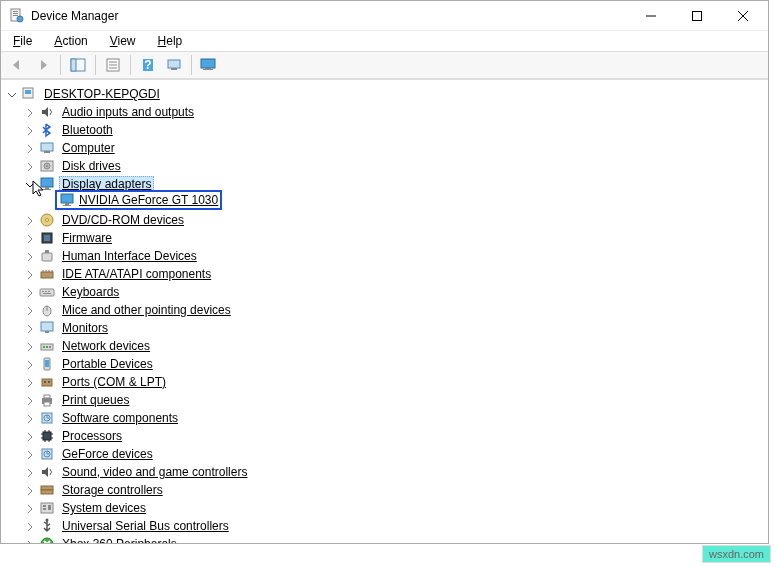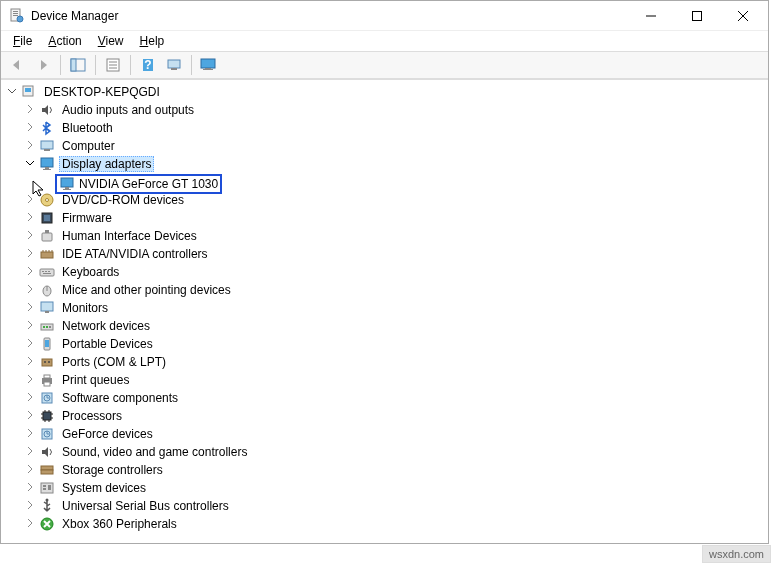--- a/index.html
+++ b/index.html
@@ -4,47 +4,47 @@
 <style>
 * { margin: 0; padding: 0; box-sizing: border-box; font-family: "Segoe UI", Tahoma, sans-serif; font-size: 12px; }
 body { background: #fff; width: 777px; height: 567px; position: relative; overflow: hidden; }
 .window { width: 769px; height: 544px; border: 1px solid #aaa; background: #fff; display: flex; flex-direction: column; }
 
 .titlebar { height: 30px; background: #fff; display: flex; align-items: center; padding: 0 2px 0 8px; border-bottom: 1px solid #eee; }
 .titlebar .icon { width: 16px; height: 16px; margin-right: 6px; }
 .titlebar .title { flex: 1; font-size: 12px; }
 .winbtn { width: 46px; height: 28px; display: flex; align-items: center; justify-content: center; cursor: pointer; }
 
-.menubar { height: 20px; display: flex; align-items: center; padding: 0 6px; gap: 4px; }
+.menubar { height: 20px; display: flex; align-items: center; padding: 0 6px; gap: 10px; }
 .menuitem { padding: 2px 6px; cursor: pointer; }
 .menuitem .ul { text-decoration: underline; }
 
 .toolbar { height: 28px; border-top: 1px solid #ddd; border-bottom: 1px solid #ddd; background: #f7f7f7; display: flex; align-items: center; padding: 0 4px; gap: 2px; }
 .tbtn { width: 24px; height: 24px; display: flex; align-items: center; justify-content: center; cursor: pointer; border: 1px solid transparent; }
 .tsep { width: 1px; height: 20px; background: #ccc; margin: 0 3px; }
 
 .body { flex: 1; display: flex; border-top: 1px solid #ddd; overflow: hidden; position: relative; }
 .tree { flex: 1; overflow-y: scroll; padding: 4px 0; }
 .tree::-webkit-scrollbar { width: 17px; }
 .tree::-webkit-scrollbar-track { background: #f0f0f0; }
 .tree::-webkit-scrollbar-thumb { background: #c2c2c2; }
 .tree::-webkit-scrollbar-button { background: #f0f0f0; height: 17px; }
 
-.node { display: flex; align-items: flex-start; height: 18px; padding-left: var(--pad, 4px); white-space: nowrap; user-select: none; }
+.node { display: flex; align-items: flex-end; height: 18px; padding-left: var(--pad, 4px); white-space: nowrap; user-select: none; text-decoration: underline; }
 .expander { width: 14px; height: 14px; display: flex; align-items: center; justify-content: center; cursor: pointer; color: #888; }
 .expander.empty { visibility: hidden; }
 .devicon { width: 16px; height: 16px; margin: 0 4px 0 2px; flex-shrink: 0; }
 .label { padding: 1px 3px; }
 .label.selected { background: #cce8ff; border: 1px dotted #66aaff; padding: 0 2px; }
 .label.highlighted { border: 2px solid #1d4ed8; padding: 0 2px; display: inline-flex; align-items: center; }
 .label.highlighted .devicon { margin-left: 0; }
 
 .cursor { position: absolute; left: 31px; top: 100px; pointer-events: none; z-index: 10; }
 
-.watermark { position: absolute; bottom: 4px; right: 6px; font-size: 11px; color: #666; background: #e5e5e5; padding: 2px 6px; border: 1px solid #ddd; }
+.watermark { position: absolute; bottom: 4px; right: 6px; font-size: 11px; color: #666; background: #5eead4; padding: 2px 6px; border: 1px solid #ddd; }
 </style>
 </head>
 <body>
 
 <div class="window">
 
   <div class="titlebar">
     <svg class="icon" viewBox="0 0 16 16">
         <rect x="2" y="1" width="9" height="12" fill="#f4f4f4" stroke="#888"></rect>
         <rect x="4" y="3" width="5" height="1" fill="#888"></rect>
@@ -173,20 +173,33 @@
           </span>
     <svg class="devicon" viewBox="0 0 16 16">
             <rect x="2" y="3" width="12" height="8" fill="#c5e0f0" stroke="#5a8ab5"></rect>
             <rect x="5" y="11" width="6" height="2" fill="#888"></rect>
           </svg>
     <span class="label ">Computer</span>
   </div>
         <div class="node" style="--pad:22px">
     <span class="expander">
             <svg width="10" height="10" viewBox="0 0 10 10">
+              <path d="M3 1 L7 5 L3 9" fill="none" stroke="#888"></path>
+            </svg>
+          </span>
+    <svg class="devicon" viewBox="0 0 16 16">
+            <rect x="2" y="3" width="12" height="10" fill="#ddd" stroke="#888"></rect>
+            <circle cx="8" cy="8" r="3" fill="#bbb" stroke="#888"></circle>
+            <circle cx="8" cy="8" r="1" fill="#888"></circle>
+          </svg>
+    <span class="label ">Disk drives</span>
+  </div>
+        <div class="node" style="--pad:22px">
+    <span class="expander">
+            <svg width="10" height="10" viewBox="0 0 10 10">
               <path d="M1 3 L5 7 L9 3" fill="none" stroke="#000"></path>
             </svg>
           </span>
     <svg class="devicon" viewBox="0 0 16 16">
             <rect x="2" y="2" width="12" height="9" fill="#4da6e0" stroke="#2a6aa0"></rect>
             <rect x="6" y="11" width="4" height="2" fill="#888"></rect>
             <rect x="4" y="13" width="8" height="1" fill="#888"></rect>
           </svg>
     <span class="label selected">Display adapters</span>
   </div>
@@ -240,21 +253,21 @@
               <path d="M3 1 L7 5 L3 9" fill="none" stroke="#888"></path>
             </svg>
           </span>
     <svg class="devicon" viewBox="0 0 16 16">
             <rect x="2" y="6" width="12" height="6" fill="#b89868" stroke="#886838"></rect>
             <line x1="4" y1="6" x2="4" y2="4" stroke="#886838"></line>
             <line x1="7" y1="6" x2="7" y2="4" stroke="#886838"></line>
             <line x1="10" y1="6" x2="10" y2="4" stroke="#886838"></line>
             <line x1="13" y1="6" x2="13" y2="4" stroke="#886838"></line>
           </svg>
-    <span class="label ">IDE ATA/NVIDIA controllers</span>
+    <span class="label ">IDE ATA/ATAPI components</span>
   </div>
         <div class="node" style="--pad:22px">
     <span class="expander">
             <svg width="10" height="10" viewBox="0 0 10 10">
               <path d="M3 1 L7 5 L3 9" fill="none" stroke="#888"></path>
             </svg>
           </span>
     <svg class="devicon" viewBox="0 0 16 16">
             <rect x="1" y="5" width="14" height="7" rx="1" fill="#ddd" stroke="#888"></rect>
             <rect x="3" y="7" width="2" height="1" fill="#888"></rect>

